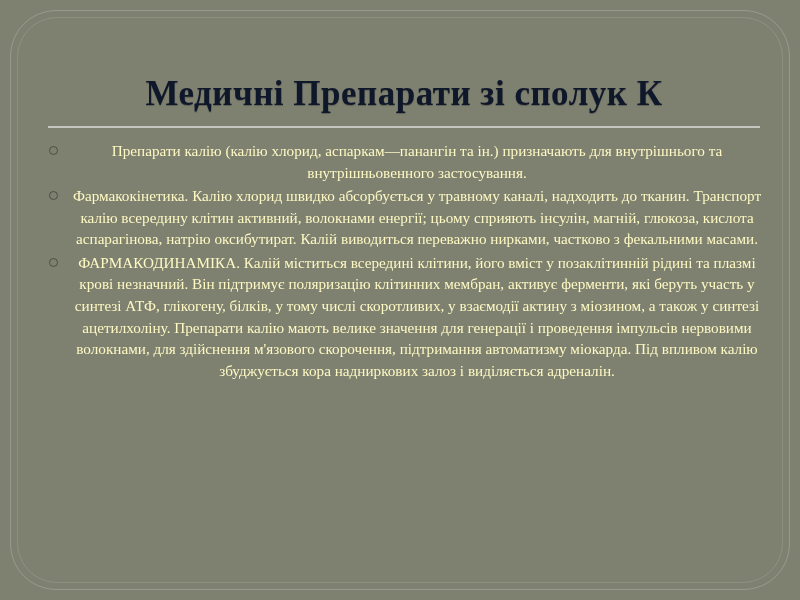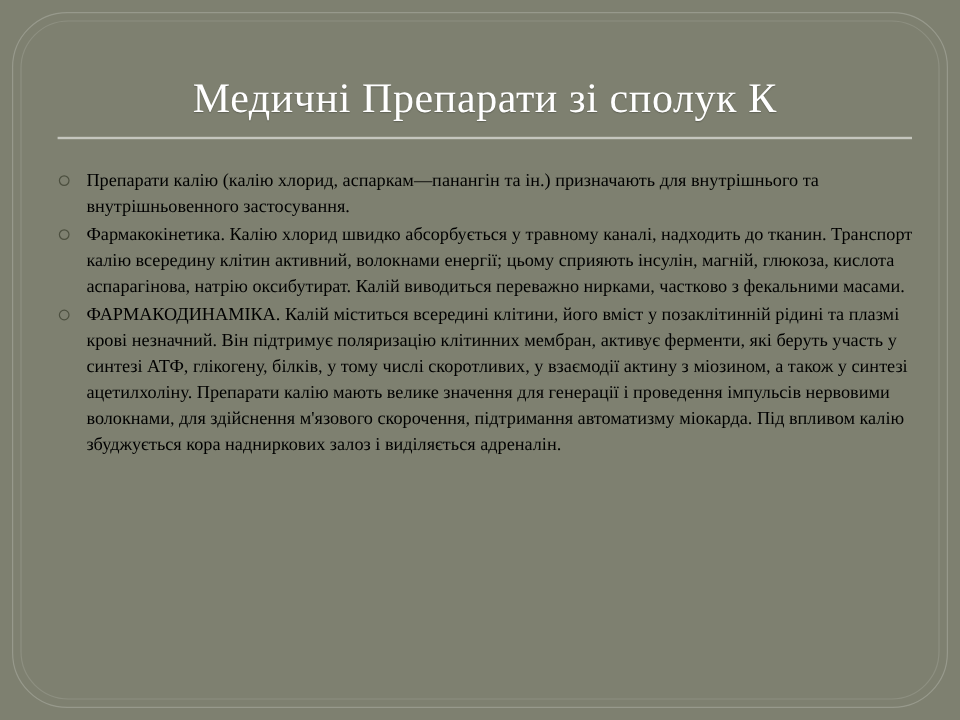--- a/index.html
+++ b/index.html
@@ -43,26 +43,26 @@
     border-color: rgba(255,255,255,0.12);
   }
   .title-wrap {
     position: absolute;
     left: 48px;
     top: 62px;
     width: 712px;
     text-align: center;
   }
   .slide-title {
-    color: #ffffff;
+    color: #0f172a;
     font-size: 35px;
     line-height: 1.15;
     letter-spacing: 0.5px;
-    font-weight: normal;
-    margin: 0;
+    font-weight: bold;
+    margin: 12px;
     text-shadow: 0 1px 1px rgba(0,0,0,0.25);
   }
   .title-rule {
     margin: 12px auto 0 auto;
     width: 712px;
     height: 2px;
     background: rgba(255,255,255,0.55);
   }
   .body-wrap {
     position: absolute;
@@ -72,24 +72,24 @@
   }
   ul.bullets {
     list-style: none;
     margin: 0;
     padding: 0;
   }
   ul.bullets > li {
     position: relative;
     padding-left: 26px;
     margin-bottom: 2px;
-    color: #000000;
+    color: #fef9c3;
     font-size: 15.2px;
     line-height: 1.42;
-    text-align: left;
+    text-align: center;
   }
   ul.bullets > li .bullet-mark {
     position: absolute;
     left: 3px;
     top: 6px;
     width: 7px;
     height: 7px;
     border: 1px solid #4c4f3f;
     border-radius: 50%;
     background: transparent;

